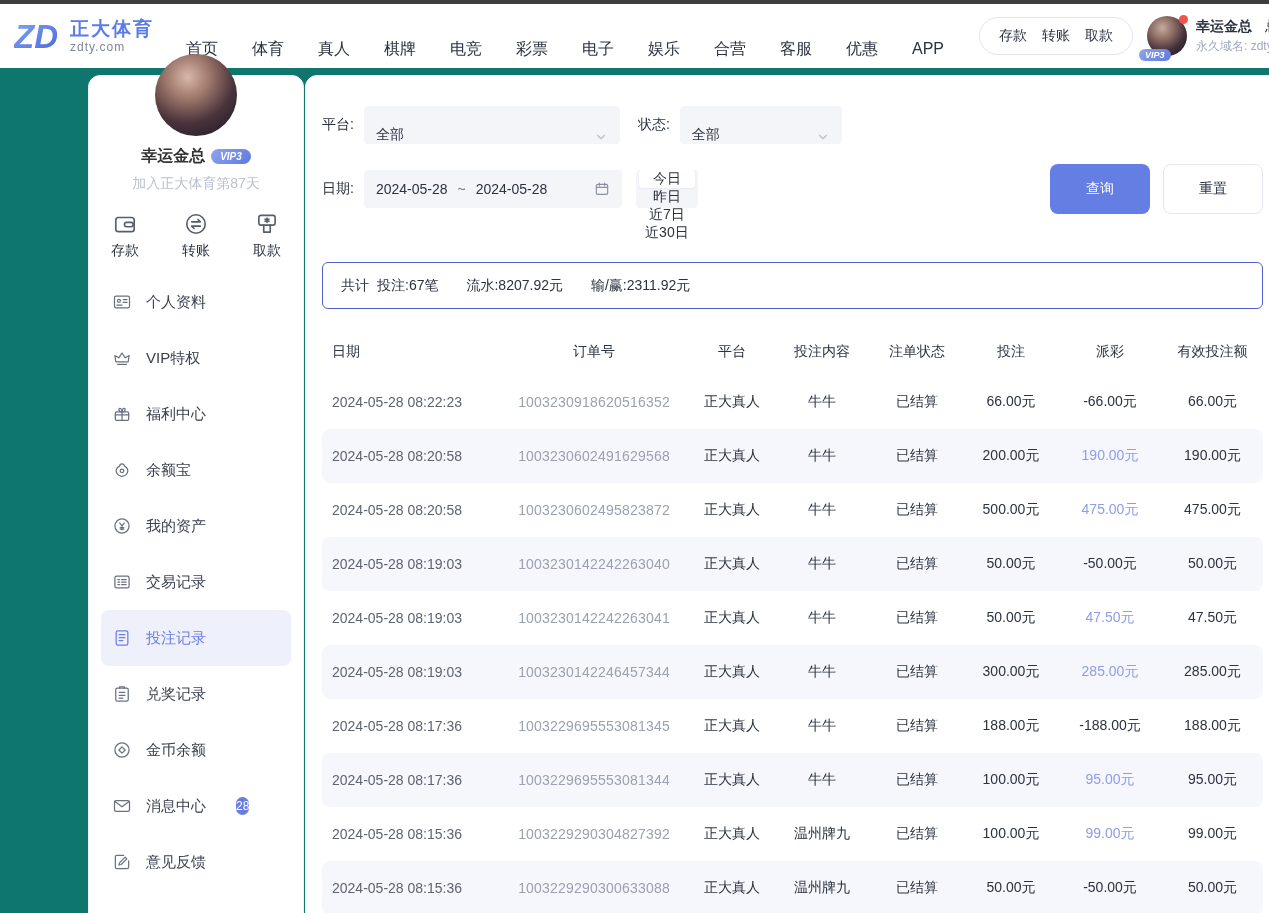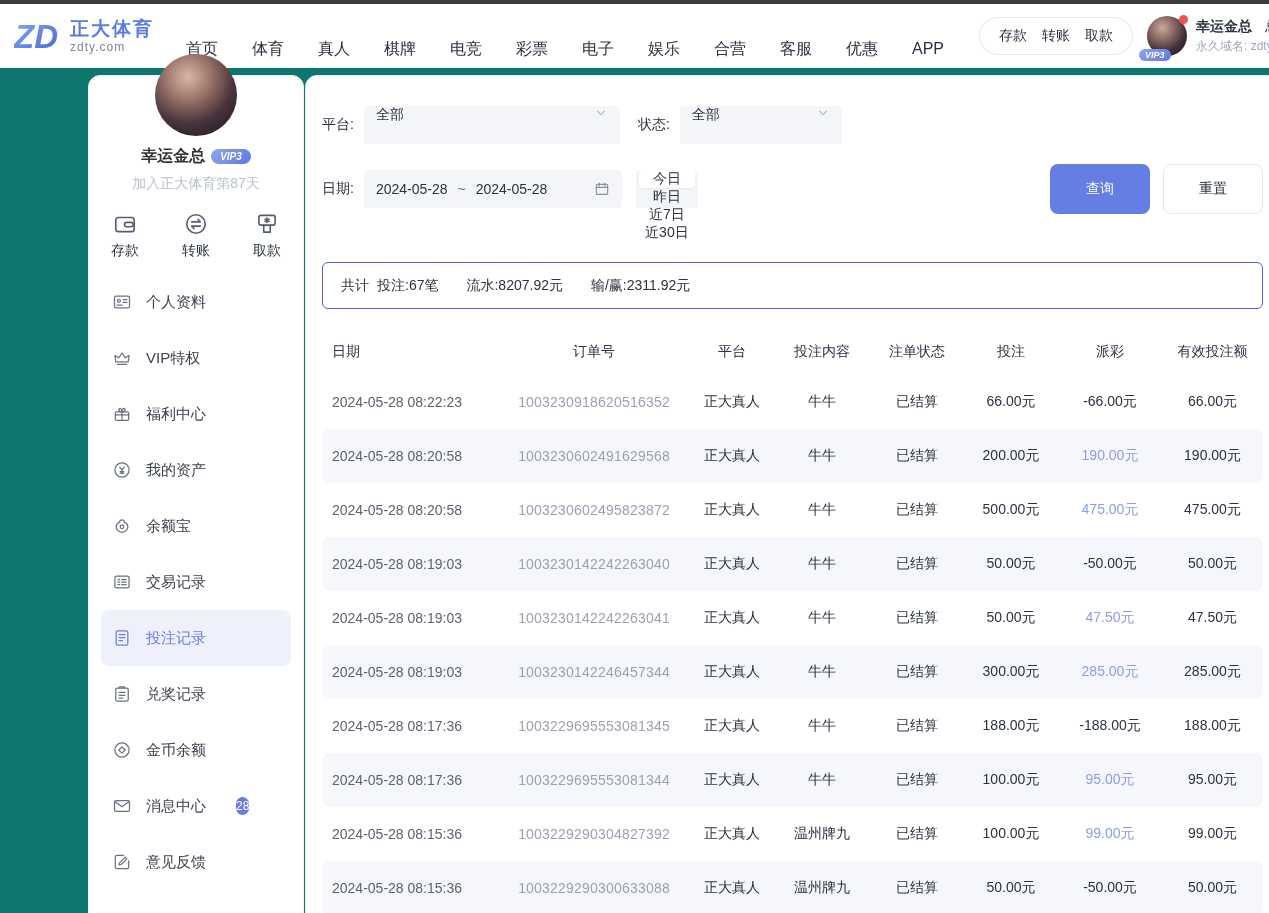--- a/index.html
+++ b/index.html
@@ -61,21 +61,21 @@
   .mi-badge { margin-left:16px; background:#6b7ce0; color:#fff; font-size:12px; border-radius:10px;
               padding:2px 0; line-height:1.2; }
 
   
   .main { position:absolute; left:305px; top:75px; width:975px; height:860px; background:#fff;
           border:1px solid #edf0f6; border-radius:12px; padding:30px 16px 0 16px; }
   .frow { display:flex; align-items:center; }
   .frow1 { margin-bottom:20px; }
   .flabel { font-size:14px; color:#2b3240; margin-right:10px; white-space:nowrap; }
   .ml18 { margin-left:18px; }
-  .select { height:38px; background:#f4f5f9; border-radius:4px; display:flex; align-items:flex-start;
+  .select { height:38px; background:#f4f5f9; border-radius:4px; display:flex; align-items:flex-end;
             padding:0 12px; font-size:14px; color:#2b3240; cursor:pointer; }
   .sel-platform { width:256px; }
   .sel-status { width:162px; }
   .chev { margin-left:auto; color:#b9bfca; }
   .chev svg { width:14px; height:14px; display:block; }
   .datebox { width:258px; height:38px; background:#f4f5f9; border-radius:4px; display:flex; align-items:center;
              gap:10px; padding:0 12px; font-size:14px; color:#2b3240; cursor:pointer; }
   .dsep { color:#6a7180; }
   .cal { margin-left:auto; color:#8a91a0; }
   .cal svg { width:16px; height:16px; display:block; }
@@ -240,36 +240,36 @@
               <path d="M12 9.5c-3.5 0-5-3.5-2.6-4.3C11.5 4.5 12 9.5 12 9.5zm0 0c3.5 0 5-3.5 2.6-4.3C12.5 4.5 12 9.5 12 9.5z"></path>
             </svg>
           </span>
           <span class="mi-label">福利中心</span>
 
         </div>
 
         <div class="menu-item">
           <span class="mi-icon">
             <svg viewBox="0 0 24 24" fill="none" stroke="currentColor" stroke-width="1.5" stroke-linecap="round" stroke-linejoin="round">
+              <path d="M12 4.5a2.8 2.8 0 0 1 2.8 2.8c2.2 1 4.2 2.9 4.2 5.7 0 3.5-3.1 6.5-7 6.5s-7-3-7-6.5c0-2.8 2-4.7 4.2-5.7A2.8 2.8 0 0 1 12 4.5z"></path>
+              <circle cx="12" cy="13" r="2.2"></circle>
+            </svg>
+          </span>
+          <span class="mi-label">余额宝</span>
+
+        </div>
+
+        <div class="menu-item">
+          <span class="mi-icon">
+            <svg viewBox="0 0 24 24" fill="none" stroke="currentColor" stroke-width="1.5" stroke-linecap="round" stroke-linejoin="round">
               <circle cx="12" cy="12" r="8.5"></circle>
               <path d="M9.3 8.5l2.7 3.4 2.7-3.4M12 11.9v4.6M9.8 13.8h4.4M9.8 15.8h4.4"></path>
             </svg>
           </span>
           <span class="mi-label">我的资产</span>
-
-        </div>
-
-        <div class="menu-item">
-          <span class="mi-icon">
-            <svg viewBox="0 0 24 24" fill="none" stroke="currentColor" stroke-width="1.5" stroke-linecap="round" stroke-linejoin="round">
-              <path d="M12 4.5a2.8 2.8 0 0 1 2.8 2.8c2.2 1 4.2 2.9 4.2 5.7 0 3.5-3.1 6.5-7 6.5s-7-3-7-6.5c0-2.8 2-4.7 4.2-5.7A2.8 2.8 0 0 1 12 4.5z"></path>
-              <circle cx="12" cy="13" r="2.2"></circle>
-            </svg>
-          </span>
-          <span class="mi-label">余额宝</span>
 
         </div>
 
 
         <div class="menu-item">
           <span class="mi-icon">
             <svg viewBox="0 0 24 24" fill="none" stroke="currentColor" stroke-width="1.5" stroke-linecap="round" stroke-linejoin="round">
               <rect x="3.5" y="5" width="17" height="14" rx="2"></rect>
               <path d="M7 9h2.2M7 12h2.2M7 15h2.2M11.5 9h5.5M11.5 12h5.5M11.5 15h5.5"></path>
             </svg>

